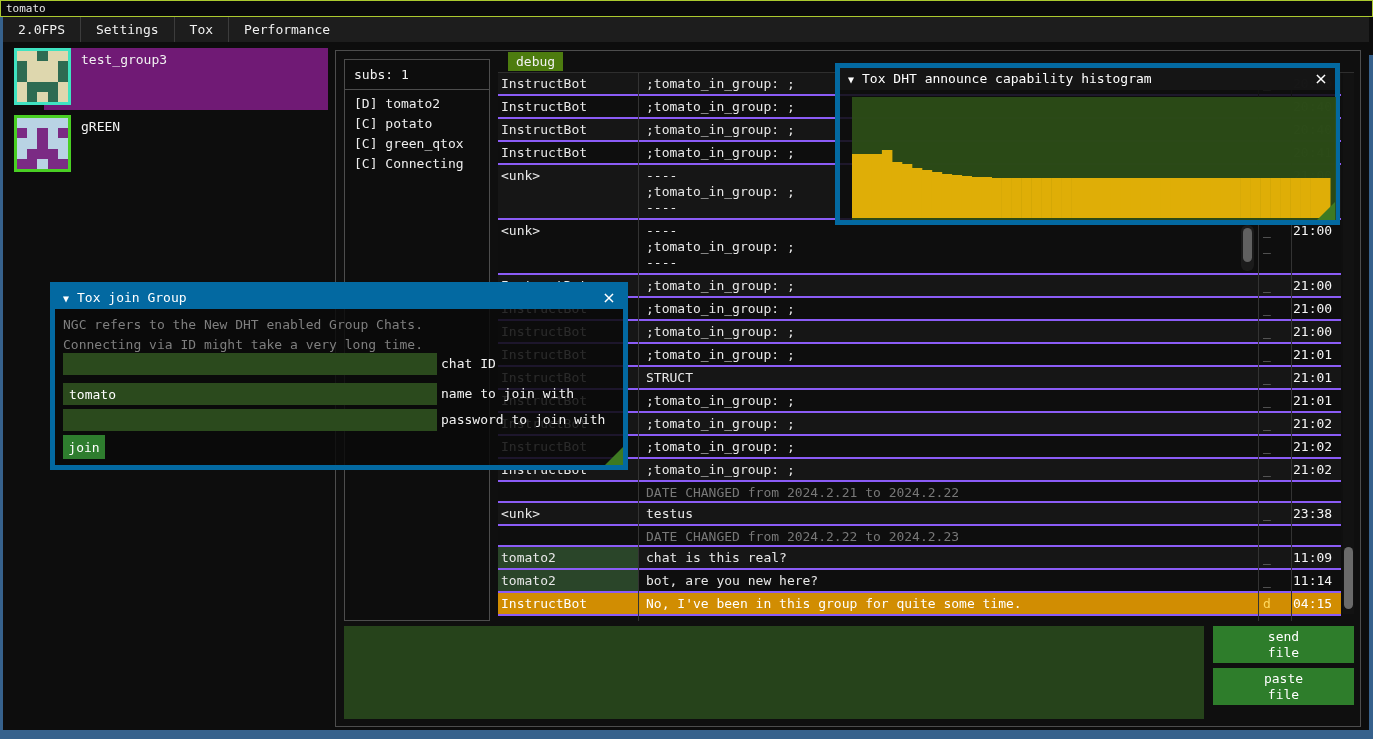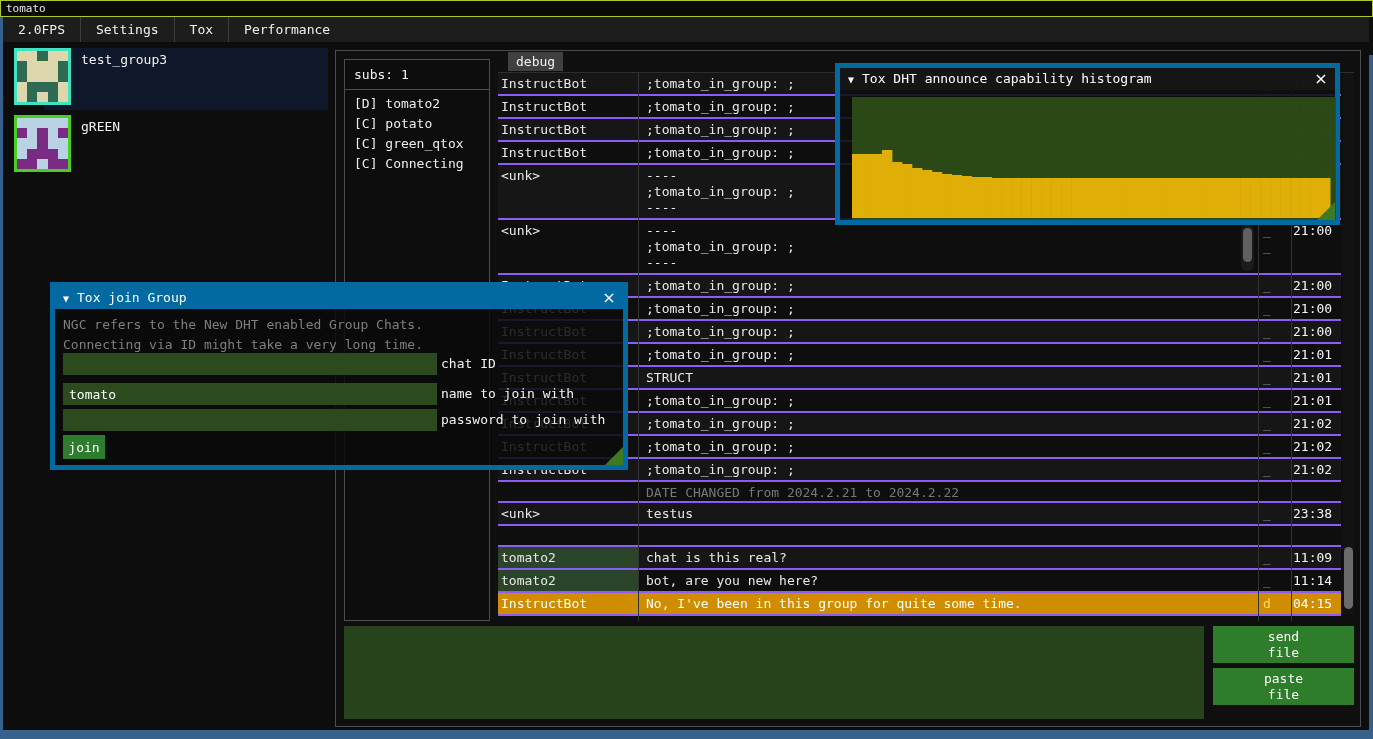--- a/index.html
+++ b/index.html
@@ -12,21 +12,21 @@
   .frame-right { position:absolute; right:0; top:55px; width:4px; bottom:0; background:#36618c; z-index:49; }
   .frame-bottom { position:absolute; left:0; bottom:0; width:1373px; height:9px; background:#36618c; z-index:49; }
 
   
   .menubar { position:absolute; left:3px; top:17px; width:1366px; height:25px; background:#1d1d1d; display:flex; align-items:center; z-index:40; }
   .menu-item { padding:0 15px; height:25px; line-height:25px; color:#f0f0f0; cursor:default; }
   .menu-sep { width:1px; height:25px; background:#3c3c3c; }
 
   
   .group-row { position:absolute; left:44px; width:284px; height:62px; }
-  .group-row.selected { background:#0f172a; }
+  .group-row.selected { background:#701a75; }
   .group-label { position:absolute; left:37px; top:4px; color:#f2f2f2; }
   .avatar { position:absolute; left:14px; width:57px; height:57px; border:3px solid; display:grid; grid-template-columns:repeat(5,1fr); grid-template-rows:repeat(5,1fr); z-index:2; }
 
   
   .chatwin { position:absolute; left:335px; top:50px; width:1026px; height:677px; border:1px solid #4d4d4d; background:#0f0f0f; }
   .members { position:absolute; left:8px; top:8px; width:146px; height:562px; border:1px solid #4d4d4d; background:#0d0d0d; }
   .members-header { padding:7px 9px 5px 9px; color:#f2f2f2; }
   .members-sep { height:1px; background:#4d4d4d; margin:2px 0 4px 0; }
   .member-item { padding:2px 9px; height:20px; line-height:16px; color:#ededed; white-space:nowrap; }
 
@@ -43,21 +43,21 @@
   .cell.name { width:140px; padding-left:3px; }
   .cell.msg { width:620px; padding-left:8px; }
   .cell.flags { width:33px; color:#8f8f8f; letter-spacing:1px; padding-left:5px; }
   .cell.time { width:50px; color:#f5f5f5; padding-left:2px; }
   .nm-green { background:#2a4529; }
   .date-text { color:#787878; }
   .highlight .cell { color:#ffffff; }
   .highlight .flags { color:#ffd85e; }
   .colsep { position:absolute; top:0; width:1px; height:570px; background:#333333; z-index:5; pointer-events:none; }
   .tabbar { position:absolute; left:0; top:0; width:856px; height:22px; background:#0f0f0f; border-bottom:1px solid #2e2e2e; z-index:6; }
-  .tab-debug { position:absolute; left:10px; top:1px; padding:2px 8px; background:#404040; color:#f2f2f2; }
+  .tab-debug { position:absolute; left:10px; top:1px; padding:2px 8px; background:#4d7c0f; color:#f2f2f2; }
   .main-sb { position:absolute; left:845px; top:22px; width:11px; height:541px; background:#121212; z-index:7; }
   .main-thumb { position:absolute; left:1px; top:474px; width:9px; height:62px; background:#6a6a6a; border-radius:5px; }
   .inner-sb { position:absolute; left:743px; top:5px; width:13px; height:46px; background:#1b1b1b; border-radius:6px; z-index:6; }
   .inner-thumb { position:absolute; left:2px; top:3px; width:9px; height:34px; background:#606060; border-radius:5px; }
 
   
   .composer-input { position:absolute; left:8px; top:575px; width:860px; height:93px; background:#26431b; border:none; resize:none; color:#fff; font-family:inherit; font-size:13px; padding:6px; }
   .file-btn { position:absolute; left:877px; width:141px; height:37px; background:#2e7d2b; color:#fff; border:none; font-family:inherit; font-size:13px; white-space:pre-line; line-height:16px; cursor:pointer; }
   .send-btn { top:575px; } .paste-btn { top:617px; }
 
@@ -279,20 +279,21 @@
           <div class="cell time"></div>
         </div>
         <div class="crow normal even">
           <div class="cell name">&lt;unk&gt;</div>
           <div class="cell msg">testus</div>
           <div class="cell flags">_ _</div>
           <div class="cell time">23:38</div>
         </div>
         <div class="crow date odd">
           <div class="cell name"></div>
+          <div class="cell msg date-text">DATE CHANGED from 2024.2.22 to 2024.2.23</div>
           <div class="cell flags"></div>
           <div class="cell time"></div>
         </div>
         <div class="crow normal even">
           <div class="cell name nm-green">tomato2</div>
           <div class="cell msg">chat is this real?</div>
           <div class="cell flags">_ _</div>
           <div class="cell time">11:09</div>
         </div>
         <div class="crow normal odd">

